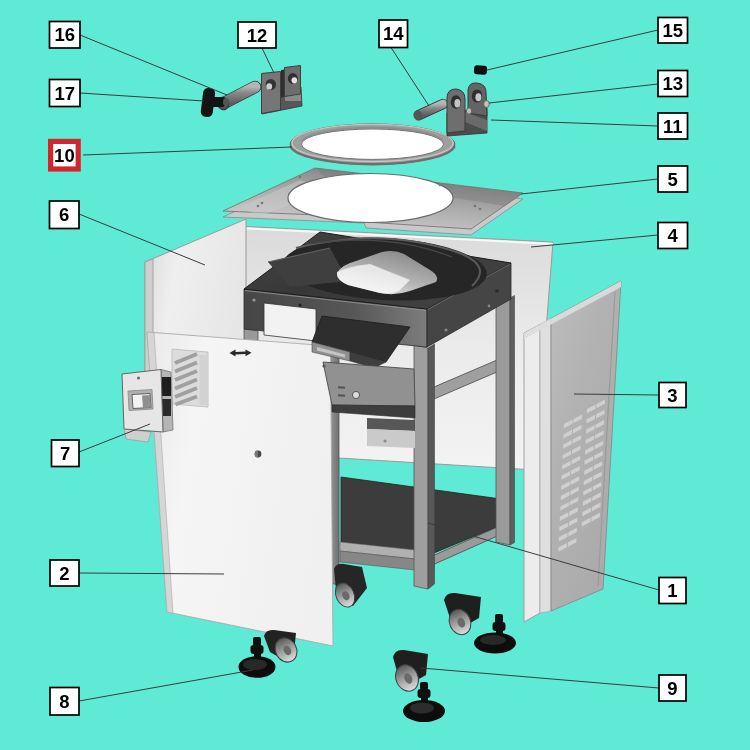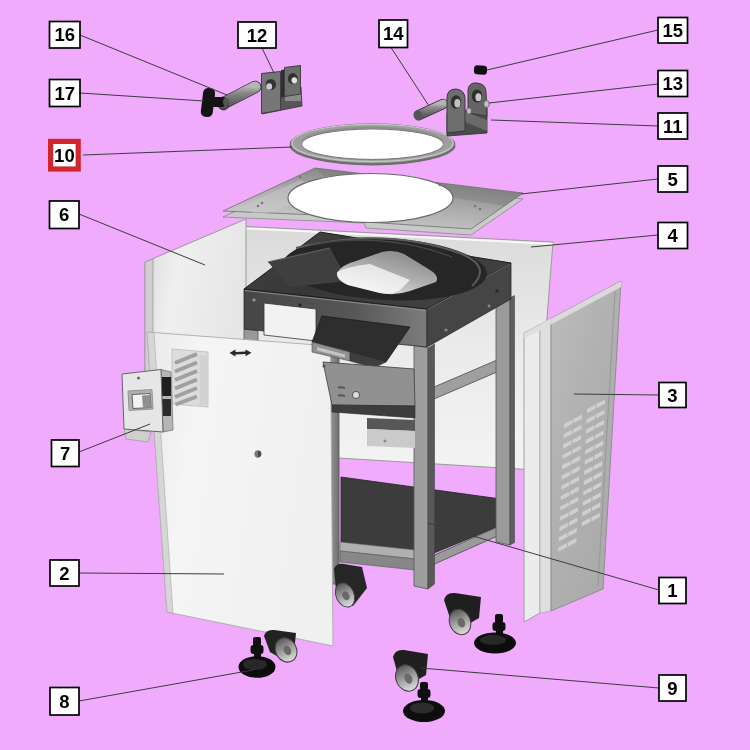--- a/index.html
+++ b/index.html
@@ -1,16 +1,16 @@
 <!DOCTYPE html>
 <html><head>
 <meta charset="utf-8">
 <style>
 html,body{margin:0;padding:0;background:#ffffff;}
-#page{width:750px;height:750px;position:relative;background:#f0abfc;font-family:"Liberation Sans",sans-serif;}
+#page{width:750px;height:750px;position:relative;background:#5eead4;font-family:"Liberation Sans",sans-serif;}
 svg{position:absolute;top:0;left:0;}
 </style>
 </head>
 <body>
 <div id="page">
 <svg width="750" height="750" viewBox="0 0 750 750">
 <defs>
 <linearGradient id="gPanel4" x1="0" y1="0" x2="0" y2="1">
  <stop offset="0" stop-color="#dadada"></stop>
           <stop offset="0.5" stop-color="#ebebeb"></stop>

